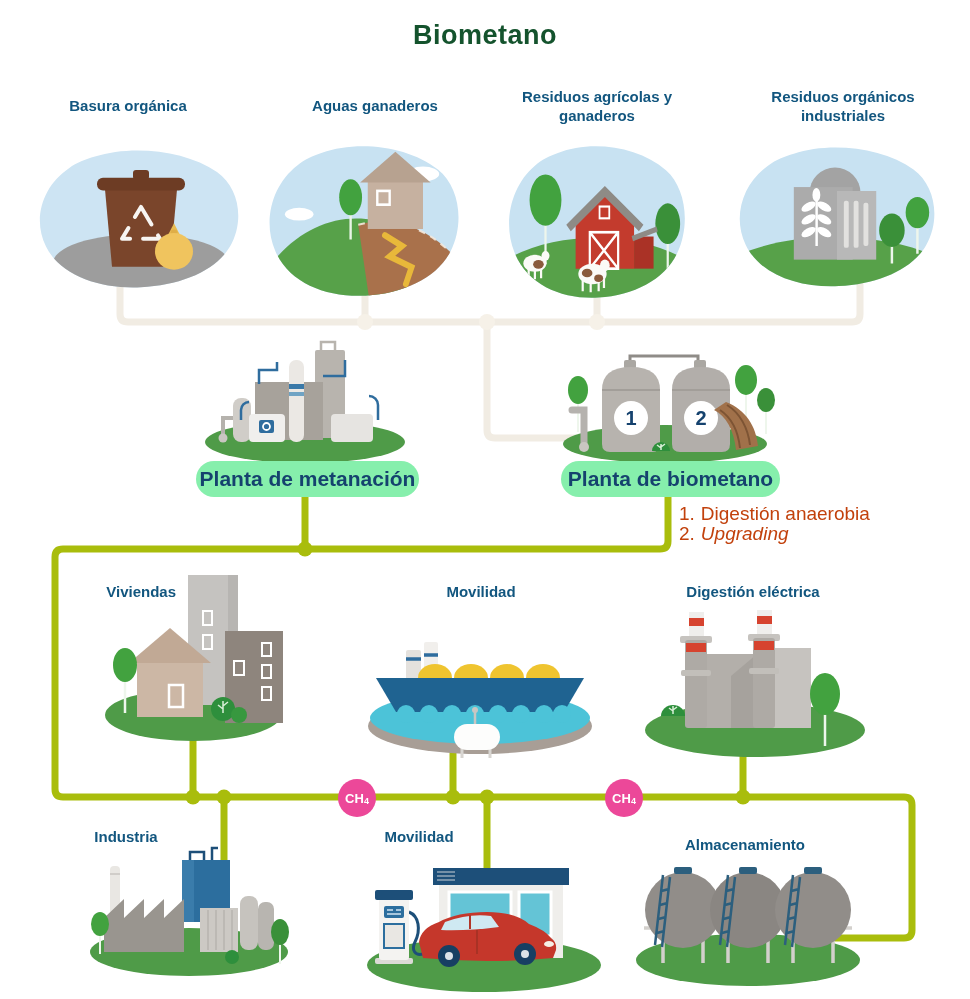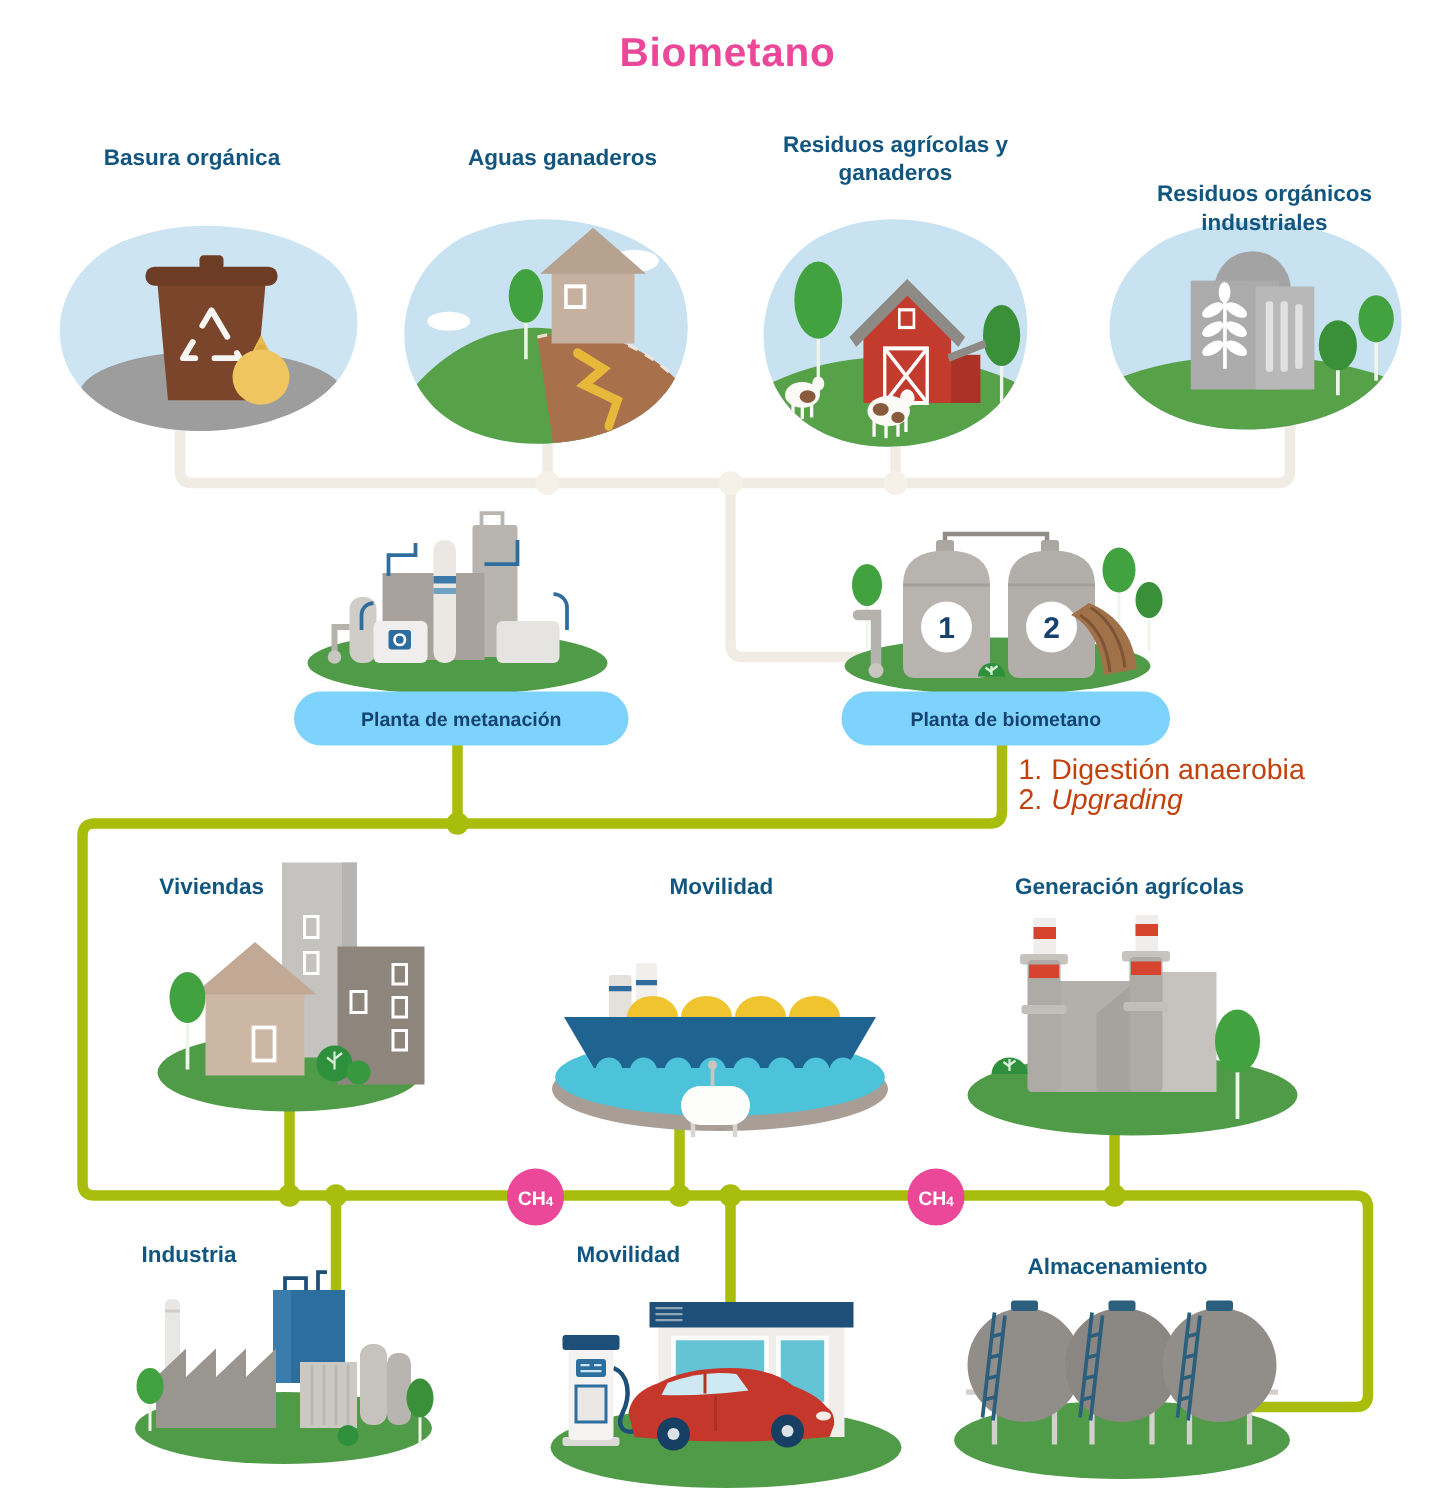--- a/index.html
+++ b/index.html
@@ -4,30 +4,30 @@
 <style>
   html,body{margin:0;padding:0;background:#ffffff;}
   .canvas{
     position:relative;width:970px;height:999px;background:#ffffff;
     font-family:"Liberation Sans",sans-serif;overflow:hidden;
   }
   .lines-layer{position:absolute;left:0;top:0;z-index:1;}
   .scene{position:absolute;z-index:2;}
   .page-title{
     position:absolute;left:0;top:20px;width:970px;text-align:center;
-    font-size:27px;font-weight:600;color:#ec4899;z-index:3;letter-spacing:.5px;
+    font-size:27px;font-weight:600;color:#14532d;z-index:3;letter-spacing:.5px;
   }
   .lbl{
     position:absolute;z-index:3;text-align:center;font-weight:bold;
     font-size:15px;line-height:1.25;color:#12567f;
   }
   .pill{
-    position:absolute;z-index:4;background:#7dd3fc;border-radius:19px;
+    position:absolute;z-index:4;background:#86efac;border-radius:19px;
     display:flex;align-items:center;justify-content:center;
-    color:#15426e;font-weight:bold;font-size:13px;
+    color:#15426e;font-weight:bold;font-size:21px;
   }
   .steps{
     position:absolute;left:679px;top:504px;z-index:4;color:#c2410c;
     font-size:19px;line-height:20px;
   }
   .steps .row{white-space:nowrap;}
   .steps .num{margin-right:6px;}
   .italic{font-style:italic;}
   .ch4{
     position:absolute;z-index:4;width:38px;height:38px;border-radius:50%;
@@ -70,21 +70,21 @@
       <circle cx="224" cy="797" r="7.5"></circle>
       <circle cx="453" cy="797" r="7.5"></circle>
       <circle cx="487" cy="797" r="7.5"></circle>
       <circle cx="743" cy="797" r="7.5"></circle>
     </g>
   </svg>
 
   <div class="lbl" style="left:48px;top:97px;width:160px;">Basura orgánica</div>
   <div class="lbl" style="left:295px;top:97px;width:160px;">Aguas ganaderos</div>
   <div class="lbl" style="left:506px;top:88px;width:182px;">Residuos agrícolas y ganaderos</div>
-  <div class="lbl" style="left:752px;top:88px;width:182px;margin-top:33px;">Residuos orgánicos industriales</div>
+  <div class="lbl" style="left:752px;top:88px;width:182px;">Residuos orgánicos industriales</div>
 
   <svg class="scene" style="left:33px;top:143px;" width="210" height="150" viewBox="0 0 210 155" preserveAspectRatio="none">
     <defs>
         <clipPath id="b1">
           <path d="M62,14 C98,2 152,7 184,30 C206,46 212,80 197,107 C183,132 148,147 108,149 C68,151 28,138 13,107 C-1,78 10,44 36,26 C44,20 52,17 62,14 Z"></path>
         </clipPath>
       </defs>
     <path d="M62,14 C98,2 152,7 184,30 C206,46 212,80 197,107 C183,132 148,147 108,149 C68,151 28,138 13,107 C-1,78 10,44 36,26 C44,20 52,17 62,14 Z" fill="#cde4f3"></path>
     <g clip-path="url(#b1)">
       <ellipse cx="108" cy="124" rx="88" ry="30" fill="#9d9d9d"></ellipse>
@@ -281,21 +281,21 @@
     <div class="row">
       <span class="num">1.</span><span>Digestión anaerobia</span>
     </div>
     <div class="row">
       <span class="num">2.</span><span class="italic">Upgrading</span>
     </div>
   </div>
 
   <div class="lbl" style="left:86px;top:583px;width:90px;text-align:right;">Viviendas</div>
   <div class="lbl" style="left:432px;top:583px;width:98px;">Movilidad</div>
-  <div class="lbl" style="left:653px;top:583px;width:200px;">Generación agrícolas</div>
+  <div class="lbl" style="left:653px;top:583px;width:200px;">Digestión eléctrica</div>
 
   <svg class="scene" style="left:95px;top:563px;" width="200" height="185" viewBox="0 0 200 185">
     <ellipse cx="98" cy="152" rx="88" ry="26" fill="#4f9b48"></ellipse>
     <g>
       <rect x="93" y="12" width="50" height="130" fill="#c5c3c0"></rect>
       <rect x="133" y="12" width="10" height="130" fill="#b7b5b2"></rect>
       <rect x="108" y="48" width="9" height="14" fill="none" stroke="#ffffff" stroke-width="2"></rect>
       <rect x="108" y="72" width="9" height="14" fill="none" stroke="#ffffff" stroke-width="2"></rect>
     </g>
     <g>

